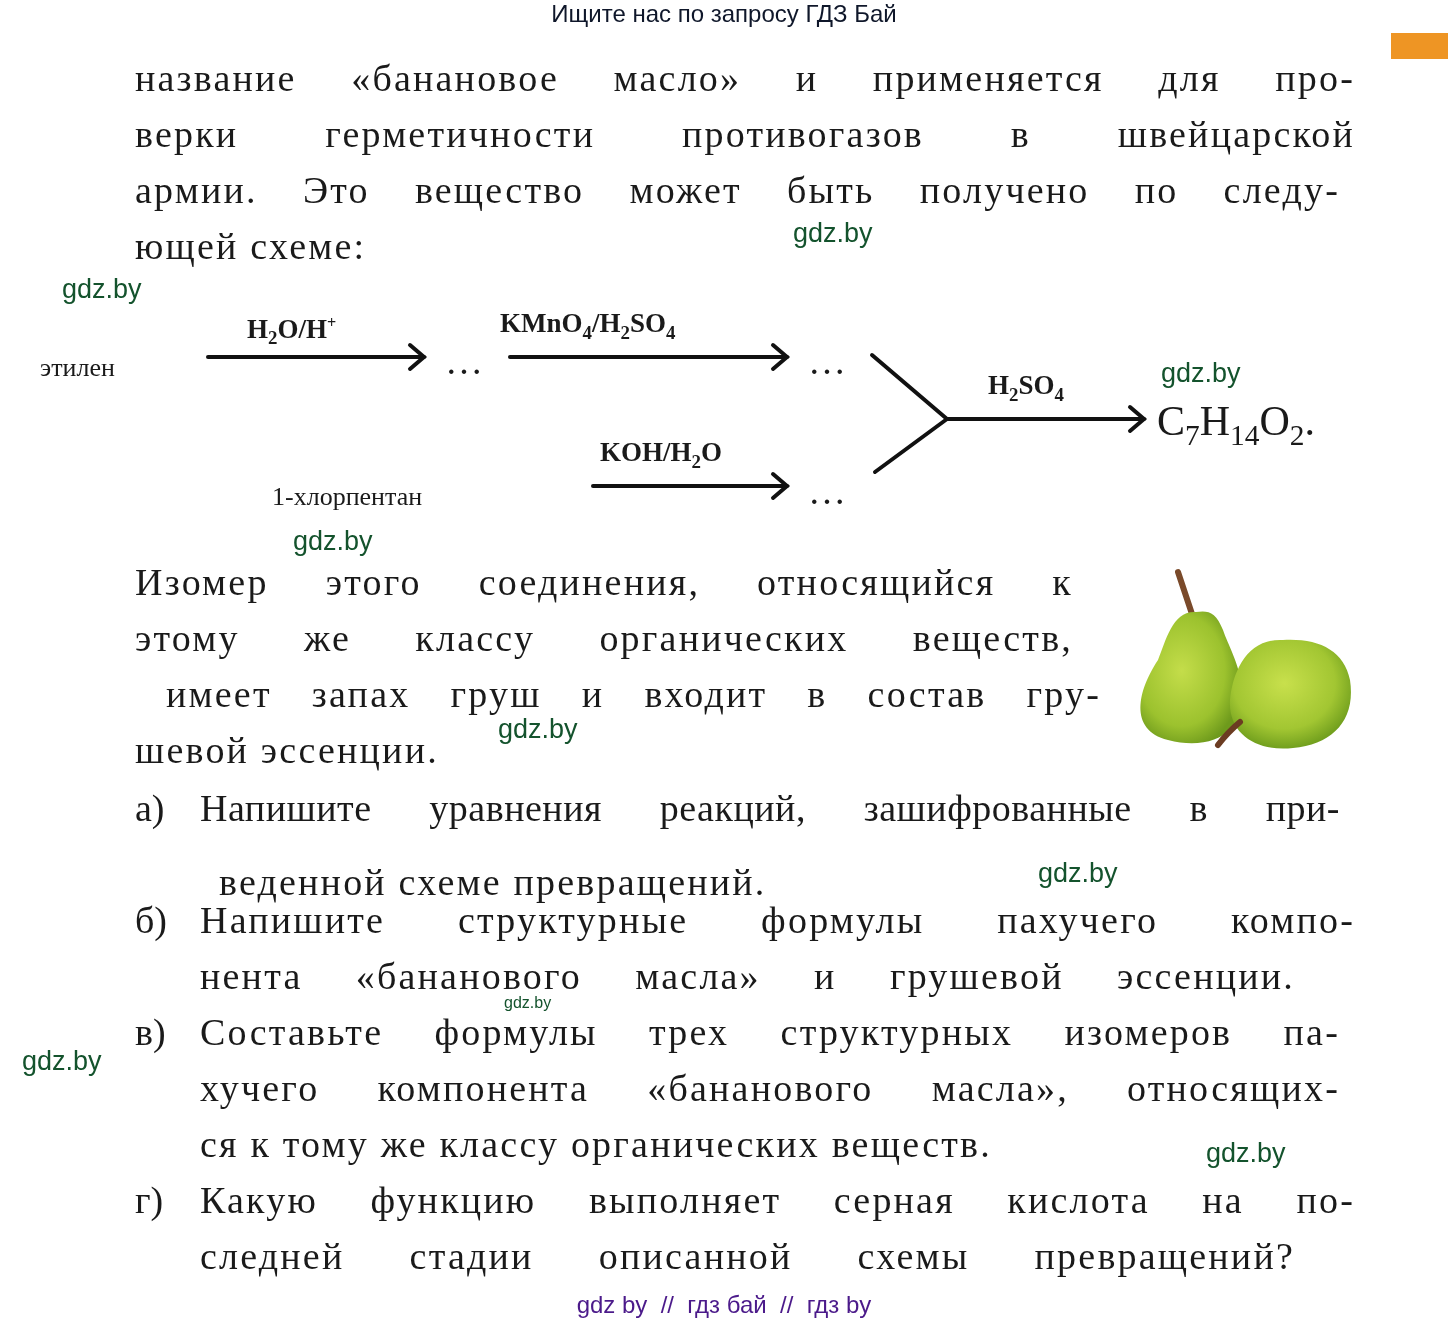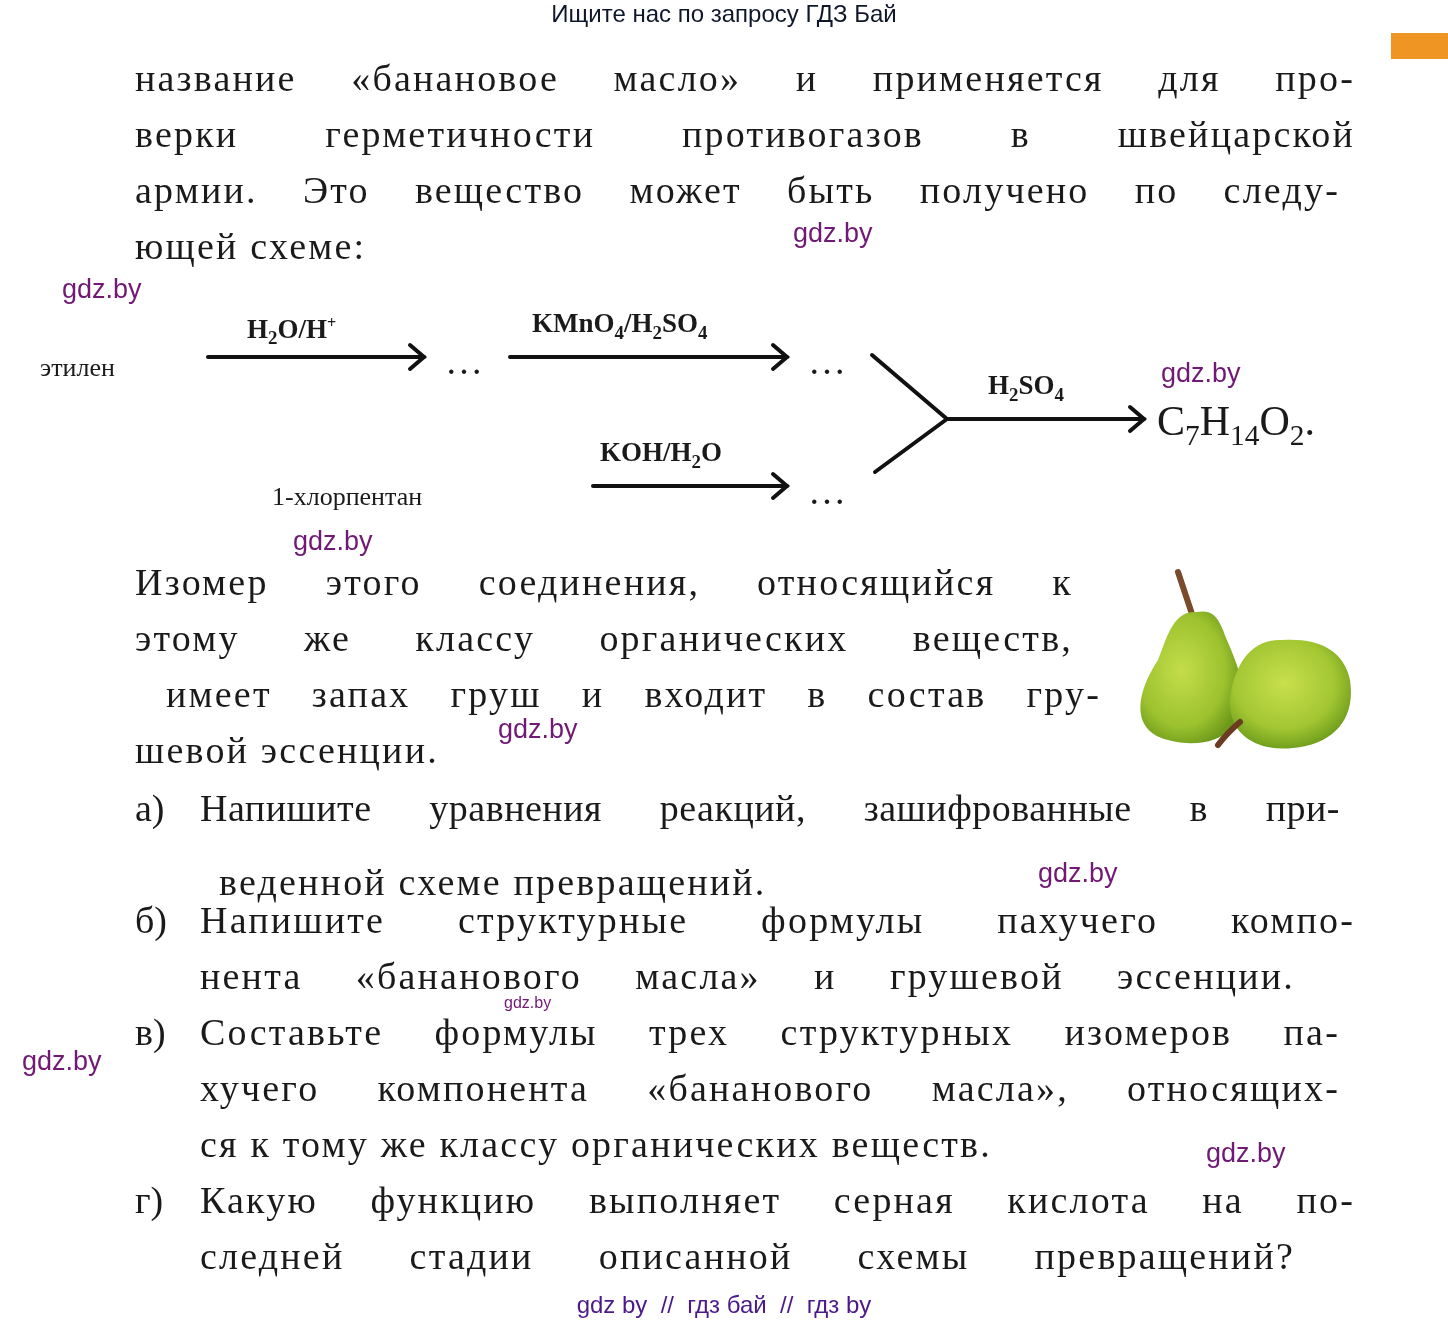--- a/index.html
+++ b/index.html
@@ -1,21 +1,21 @@
 <!DOCTYPE html>
 <html><head>
 <meta charset="utf-8">
 <style>
   html, body { margin: 0; padding: 0; background: #ffffff; }
   body { width: 1448px; height: 1322px; position: relative; overflow: hidden; font-family: "Liberation Serif", "DejaVu Serif", serif; color: #1a1a1a; }
   .top-banner { position: absolute; top: 0; left: 0; width: 1448px; text-align: center; font-family: "Liberation Sans", "DejaVu Sans", sans-serif; font-size: 24px; line-height: 28px; color: #0f172a; }
   .orange-tab { position: absolute; left: 1391px; top: 33px; width: 57px; height: 26px; background: #ee9524; }
   .line { position: absolute; font-size: 38px; line-height: 44px; letter-spacing: 2.2px; white-space: nowrap; }
   .justify { text-align: justify; text-align-last: justify; }
-  .wm { position: absolute; font-family: "Liberation Sans", "DejaVu Sans", sans-serif; font-size: 27px; color: #701a75; line-height: 30px; white-space: nowrap; }
+  .wm { position: absolute; font-family: "Liberation Sans", "DejaVu Sans", sans-serif; font-size: 27px; color: #14532d; line-height: 30px; white-space: nowrap; }
   .wm.small { font-size: 16px; line-height: 18px; }
   .scheme-text { position: absolute; font-size: 26px; line-height: 44px; white-space: nowrap; margin-top: 12px; }
   .reagent { position: absolute; font-size: 27px; line-height: 30px; white-space: nowrap; font-weight: bold; }
   .reagent sub, .product sub { font-size: 0.7em; vertical-align: -0.35em; }
   .reagent sup { font-size: 0.6em; vertical-align: 0.6em; }
   .product { position: absolute; font-size: 42px; line-height: 46px; white-space: nowrap; text-align: center; }
   .dots { position: absolute; font-size: 38px; line-height: 30px; letter-spacing: 3px; }
   .arrow-svg { position: absolute; left: 0; top: 0; }
   .pears { position: absolute; left: 1118px; top: 560px; width: 244px; height: 200px; }
   .item-label { position: absolute; font-size: 38px; line-height: 44px; }
@@ -49,21 +49,21 @@
       <polyline points="1130,407 1144,419 1130,431"></polyline>
     </g>
   </svg>
 
   <div class="scheme-text" style="left:40px; top:334px;">этилен</div>
 
   <div class="reagent" style="left:247px; top:308px;"><span>H</span><sub>2</sub><span>O/H</span><sup>+</sup></div>
 
   <div class="dots" style="left:445px; top:346px;">…</div>
 
-  <div class="reagent" style="left:532px; top:308px;"><span>KMnO</span><sub>4</sub><span>/H</span><sub>2</sub><span>SO</span><sub>4</sub></div>
+  <div class="reagent" style="left:500px; top:308px;"><span>KMnO</span><sub>4</sub><span>/H</span><sub>2</sub><span>SO</span><sub>4</sub></div>
 
   <div class="dots" style="left:808px; top:346px;">…</div>
 
   <div class="scheme-text" style="left:272px; top:463px;">1-хлорпентан</div>
 
   <div class="reagent" style="left:600px; top:437px;"><span>KOH/H</span><sub>2</sub><span>O</span></div>
 
   <div class="dots" style="left:808px; top:476px;">…</div>
 
   <div class="reagent" style="left:988px; top:370px;"><span>H</span><sub>2</sub><span>SO</span><sub>4</sub></div>

